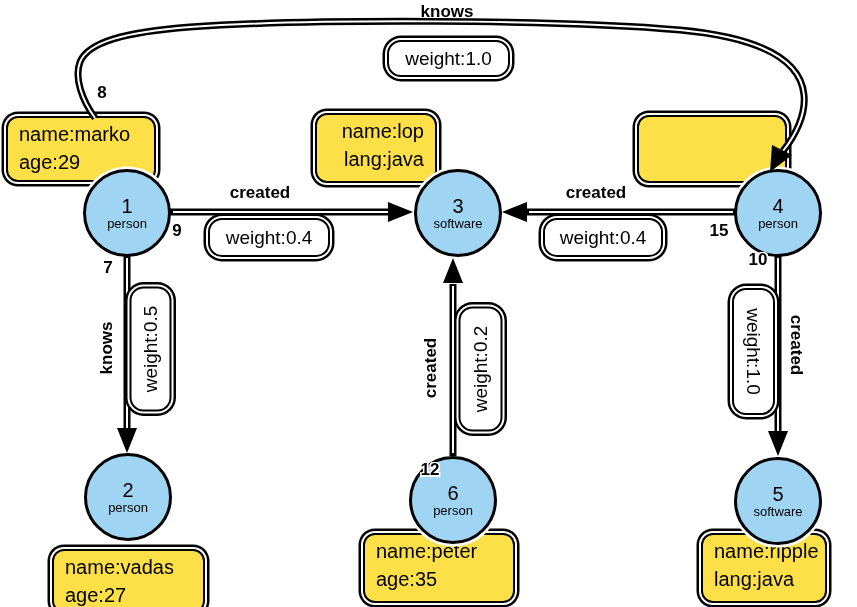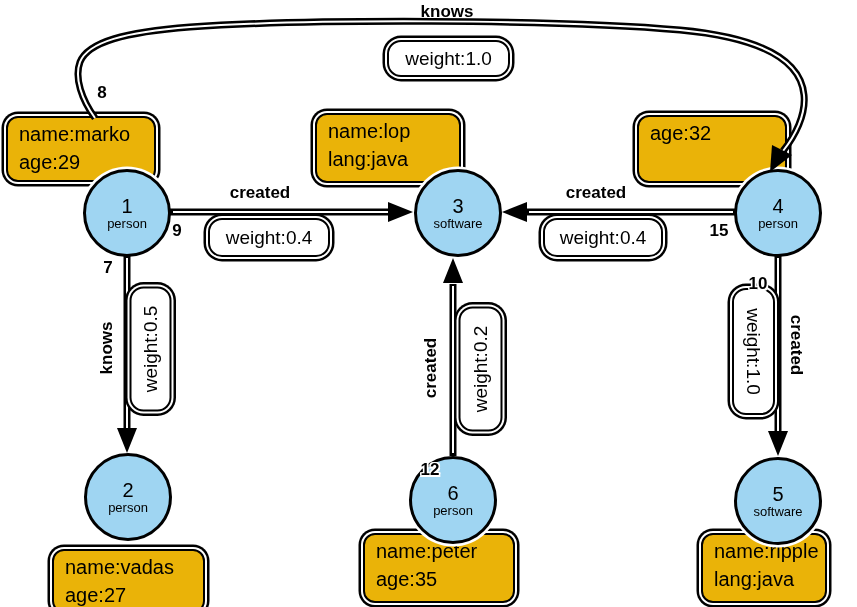--- a/index.html
+++ b/index.html
@@ -15,21 +15,21 @@
     position:absolute; box-sizing:border-box; width:88px; height:88px;
     border-radius:50%; background:#9fd5f2; border:3px solid #000;
     box-shadow:0 0 0 2.5px #fff;
     display:flex; flex-direction:column; align-items:center; justify-content:center;
     z-index:3; line-height:1.12; text-align:center;
   }
   .circle .nid   { font-size:20px; }
   .circle .ntype { font-size:13px; }
 
   .pbox {
-    position:absolute; box-sizing:border-box; background:#eab308;
+    position:absolute; box-sizing:border-box; background:#fde047;
     border:2.5px solid #000; border-radius:12px;
     box-shadow:0 0 0 2px #fff, 0 0 0 4.5px #000;
     padding:3px 11px; font-size:20px; line-height:1.38; z-index:2;
   }
   .wbox {
     position:absolute; box-sizing:border-box; background:#fff;
     border:2.5px solid #000; border-radius:14px;
     box-shadow:0 0 0 2px #fff, 0 0 0 4.5px #000;
     display:flex; align-items:center; justify-content:center;
     font-size:19px; z-index:5; white-space:nowrap;
@@ -69,26 +69,25 @@
 
     <path d="M778 255 V432" stroke="#000" stroke-width="7" fill="none"></path>
     <path d="M778 258 V431" stroke="#fff" stroke-width="2" fill="none"></path>
     <polygon points="778,456 768,431 788,431" fill="#000"></polygon>
   </svg>
 
   <div class="pbox" style="left:6px; top:116px; width:150px; height:66px;">
     <div>name:marko</div>
     <div>age:29</div>
   </div>
-  <div class="pbox" style="left:315px; top:113px; width:146px; height:70px;">
+  <div class="pbox" style="left:315px; top:113px; width:122px; height:70px;text-align:right;">
     <div>name:lop</div>
     <div>lang:java</div>
   </div>
   <div class="pbox" style="left:637px; top:115px; width:150px; height:68px;">
-    <div>age:32</div>
   </div>
   <div class="pbox" style="left:52px; top:533px; width:153px; height:64px;margin-top:16px;">
     <div>name:vadas</div>
     <div>age:27</div>
   </div>
   <div class="pbox" style="left:363px; top:533px; width:152px; height:70px;">
     <div>name:peter</div>
     <div>age:35</div>
   </div>
   <div class="pbox" style="left:701px; top:533px; width:126px; height:70px;">
@@ -145,21 +144,21 @@
   <div class="elabel" style="left:546px; top:183px; width:100px;">created</div>
   <div class="elabel rotccw" style="left:67px; top:338px; width:80px;">knows</div>
   <div class="elabel rotccw" style="left:386px; top:358px; width:90px;">created</div>
   <div class="elabel rotcw" style="left:751px; top:335px; width:90px;">created</div>
 
   <div class="elabel" style="left:92px; top:83px; width:20px;">8</div>
   <div class="elabel" style="left:167px; top:221px; width:20px;">9</div>
   <div class="elabel" style="left:704px; top:221px; width:30px;">15</div>
   <div class="elabel" style="left:98px; top:258px; width:20px;">7</div>
   <div class="elabel" style="left:415px; top:420px; width:30px;margin-top:40px;">12</div>
-  <div class="elabel" style="left:743px; top:274px; width:30px;">10</div>
+  <div class="elabel" style="left:743px; top:250px; width:30px;">10</div>
 
   <svg class="layer layer-knows" width="857" height="607">
     <path d="M95 118 C 82 100, 74 78, 80 62 C 88 42, 125 32, 190 27 C 300 19, 560 19, 680 30 C 765 38, 801 62, 804 95 C 806 115, 795 136, 783 151" stroke="#000" stroke-width="7" fill="none"></path>
     <path d="M95 118 C 82 100, 74 78, 80 62 C 88 42, 125 32, 190 27 C 300 19, 560 19, 680 30 C 765 38, 801 62, 804 95 C 806 115, 795 136, 783 151" stroke="#fff" stroke-width="2" fill="none"></path>
     <polygon points="770,172 792,155 772,145" fill="#000"></polygon>
   </svg>
 
 </div>
 
 </body></html>

